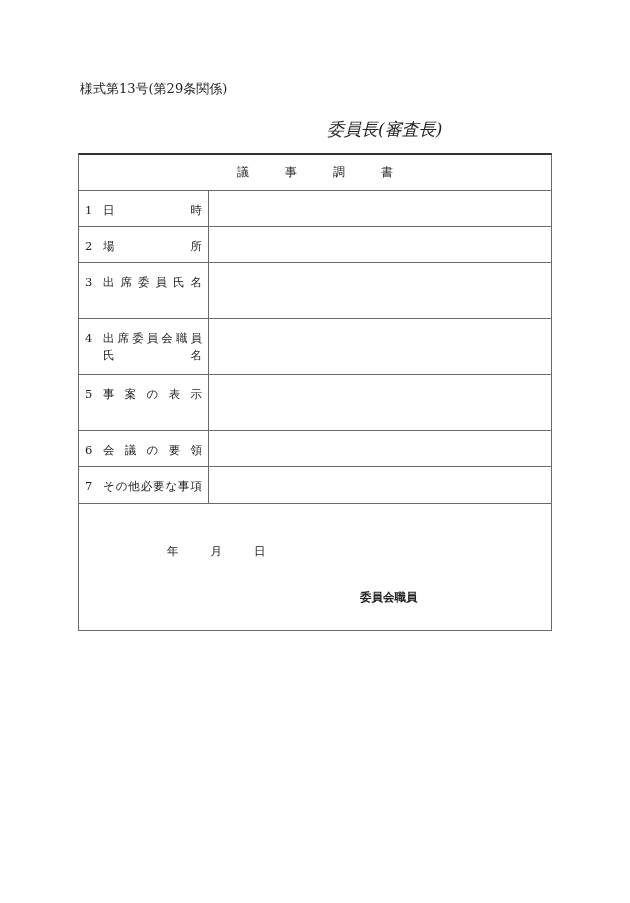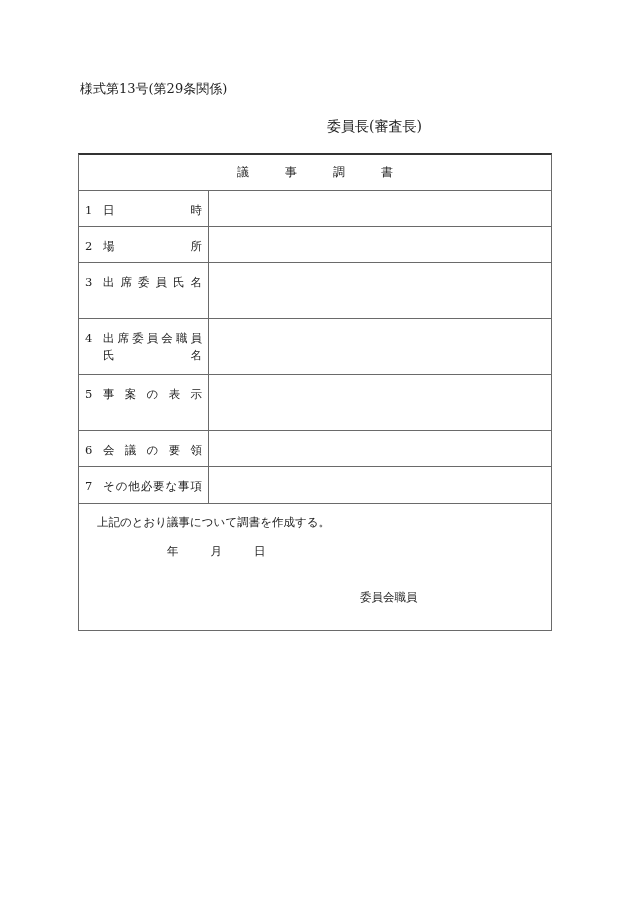--- a/index.html
+++ b/index.html
@@ -2,21 +2,21 @@
 <html><head>
 <meta charset="utf-8">
 <style>
   html, body { margin: 0; padding: 0; background: #ffffff; }
   body {
     width: 630px; height: 903px; position: relative; overflow: hidden;
     font-family: "DejaVu Serif", "Liberation Serif", serif;
     color: #222; font-size: 11.5px;
   }
   .form-number { position: absolute; left: 80px; top: 80px; font-size: 13px; }
-  .recipient { position: absolute; left: 327px; top: 118px; font-size: 14px; }
+  .recipient { position: absolute; left: 327px; top: 118px; font-size: 17px; font-style: italic; }
 
   .table {
     position: absolute; left: 78px; top: 153px; width: 474px; height: 478px;
     border: 1px solid #6a6a6a; border-top: 2px solid #333; box-sizing: border-box;
   }
   .title-row {
     position: absolute; left: 0; top: 0; width: 100%; height: 36px;
     border-bottom: 1px solid #6a6a6a; box-sizing: border-box;
     display: flex; align-items: center; justify-content: center;
   }
@@ -36,21 +36,21 @@
     font-size: 11.5px;
   }
   .lbl-line.second { top: 29px; left: 24px; }
   .num { width: 12px; }
   .chars { flex: 1; display: flex; justify-content: space-between; margin-left: 6px; }
   .footer { position: absolute; left: 0; top: 349px; width: 100%; height: 128px; }
   .stmt { position: absolute; left: 18px; top: 11px; }
   .date { position: absolute; left: 88px; top: 40px; display: flex; }
   .date span { margin-right: 32px; }
   .org { position: absolute; left: 268px; top: 70px; }
-  .staff { position: absolute; left: 281px; top: 86px; }
+  .staff { position: absolute; left: 281px; top: 86px; font-weight: bold; }
 </style>
 </head>
 <body>
 
 <div class="form-number">様式第13号(第29条関係)</div>
 <div class="recipient">委員長(審査長)</div>
 
 <div class="table">
   <div class="title-row">
     <span>議</span>
@@ -171,21 +171,20 @@
           <span>な</span>
           <span>事</span>
           <span>項</span>
         </span>
       </div>
     </div>
     <div class="value"></div>
   </div>
 
   <div class="footer">
-    <div class="stmt">上記のとおり議事について調書を作成する。</div>
     <div class="date">
       <span>年</span>
       <span>月</span>
       <span>日</span>
     </div>
     <div class="staff">委員会職員</div>
   </div>
 </div>
 
 </body></html>

